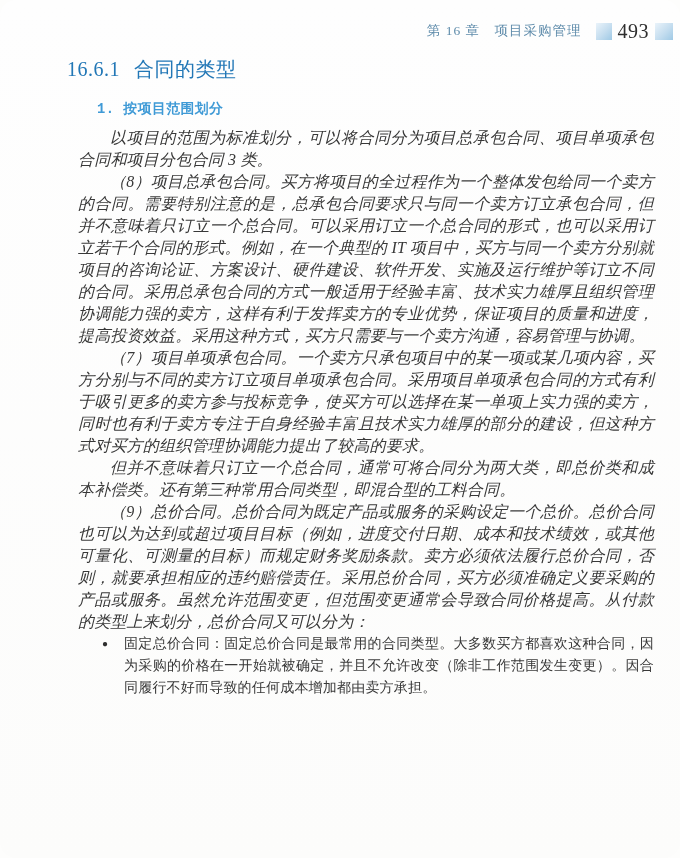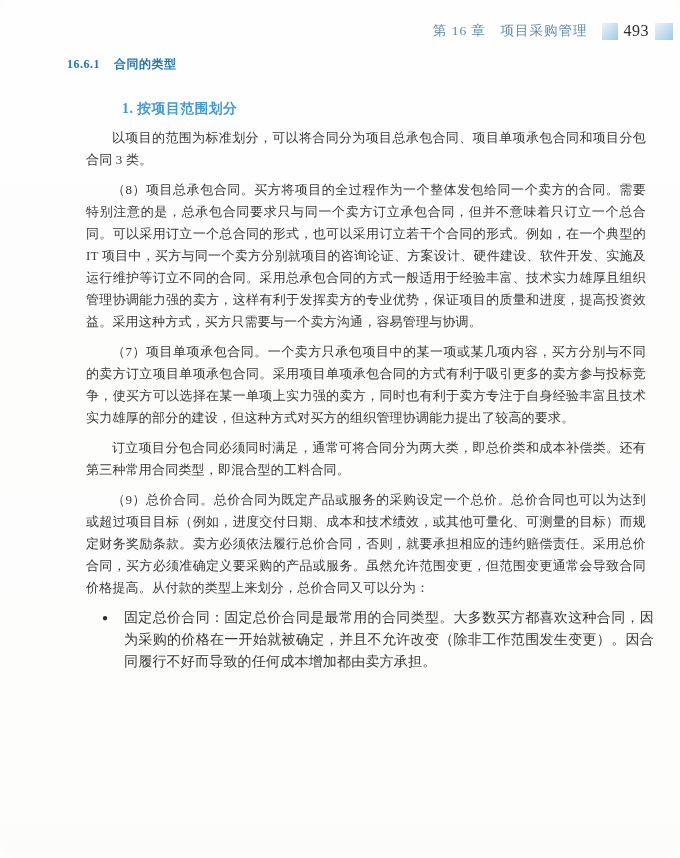--- a/index.html
+++ b/index.html
@@ -29,48 +29,49 @@
     letter-spacing:1px;
     margin-right:14px;
   }
   .sq{
     display:inline-block;width:16px;height:17px;
     background:linear-gradient(135deg,#eaf3fa 0%,#c4ddef 55%,#9fc9e5 100%);
   }
   .sq-left{margin-right:6px;}
   .sq-right{margin-left:6px;margin-right:7px;width:18px;}
   .pagenum{
-    font-size:16px;color:#2e2e2e;letter-spacing:.5px;
+    font-size:20px;color:#2e2e2e;letter-spacing:.5px;
   }
   
   .section-title{
     position:absolute;top:56px;left:67px;margin:0;
-    font-size:12px;font-weight:bold;color:#2277b6;
+    font-size:20px;font-weight:normal;color:#2277b6;
     font-family:"Liberation Sans","DejaVu Sans",sans-serif;
     letter-spacing:.5px;
   }
   .section-title .num{margin-right:14px;font-family:"Liberation Serif","DejaVu Serif",serif;}
   
   .content{
     position:absolute;top:90px;left:78px;width:576px;
   }
   .subsection{
-    margin:10px 0 9px 44px;
+    margin:10px 0 9px 19px;
     font-size:13.8px;font-weight:bold;color:#3f9ad6;
-    font-family:Liberation Serif, serif;
+    font-family:Liberation Mono, monospace;
     letter-spacing:.5px;
   }
   .subsection.second{margin-top:13px;}
   p.body-para{
-    margin:8px;
-    font-size:13px;
+    margin:0;
+    font-size:16px;
     line-height:22px;
     text-align:justify;
     text-indent:2em;
     letter-spacing:.2px;
+    font-style:italic;
   }
   
   .bullet-item{
     display:flex;
     margin-left:24px;
     font-size:14px;line-height:22px;
     letter-spacing:.2px;
   }
   .bullet-marker{
     flex:0 0 22px;
@@ -102,21 +103,21 @@
 
   <div class="content">
 
     <h2 class="subsection">1. 按项目范围划分</h2>
 
     <p class="body-para">以项目的范围为标准划分，可以将合同分为项目总承包合同、项目单项承包合同和项目分包合同 3 类。</p>
     <p class="body-para">（8）项目总承包合同。买方将项目的全过程作为一个整体发包给同一个卖方的合同。需要特别注意的是，总承包合同要求只与同一个卖方订立承包合同，但并不意味着只订立一个总合同。可以采用订立一个总合同的形式，也可以采用订立若干个合同的形式。例如，在一个典型的 IT 项目中，买方与同一个卖方分别就项目的咨询论证、方案设计、硬件建设、软件开发、实施及运行维护等订立不同的合同。采用总承包合同的方式一般适用于经验丰富、技术实力雄厚且组织管理协调能力强的卖方，这样有利于发挥卖方的专业优势，保证项目的质量和进度，提高投资效益。采用这种方式，买方只需要与一个卖方沟通，容易管理与协调。</p>
     <p class="body-para">（7）项目单项承包合同。一个卖方只承包项目中的某一项或某几项内容，买方分别与不同的卖方订立项目单项承包合同。采用项目单项承包合同的方式有利于吸引更多的卖方参与投标竞争，使买方可以选择在某一单项上实力强的卖方，同时也有利于卖方专注于自身经验丰富且技术实力雄厚的部分的建设，但这种方式对买方的组织管理协调能力提出了较高的要求。</p>
 
 
-    <p class="body-para">订立项目分包合同必须同时满足，通常可将合同分为两大类，即总价类和成本补偿类。还有第三种常用合同类型，即混合型的工料合同。</p>
+    <p class="body-para">但并不意味着只订立一个总合同，通常可将合同分为两大类，即总价类和成本补偿类。还有第三种常用合同类型，即混合型的工料合同。</p>
     <p class="body-para">（9）总价合同。总价合同为既定产品或服务的采购设定一个总价。总价合同也可以为达到或超过项目目标（例如，进度交付日期、成本和技术绩效，或其他可量化、可测量的目标）而规定财务奖励条款。卖方必须依法履行总价合同，否则，就要承担相应的违约赔偿责任。采用总价合同，买方必须准确定义要采购的产品或服务。虽然允许范围变更，但范围变更通常会导致合同价格提高。从付款的类型上来划分，总价合同又可以分为：</p>
 
     <div class="bullet-item">
       <span class="bullet-marker">●</span>
       <span class="bullet-text">固定总价合同：固定总价合同是最常用的合同类型。大多数买方都喜欢这种合同，因为采购的价格在一开始就被确定，并且不允许改变（除非工作范围发生变更）。因合同履行不好而导致的任何成本增加都由卖方承担。</span>
     </div>
 
   </div>
 
 </div>

